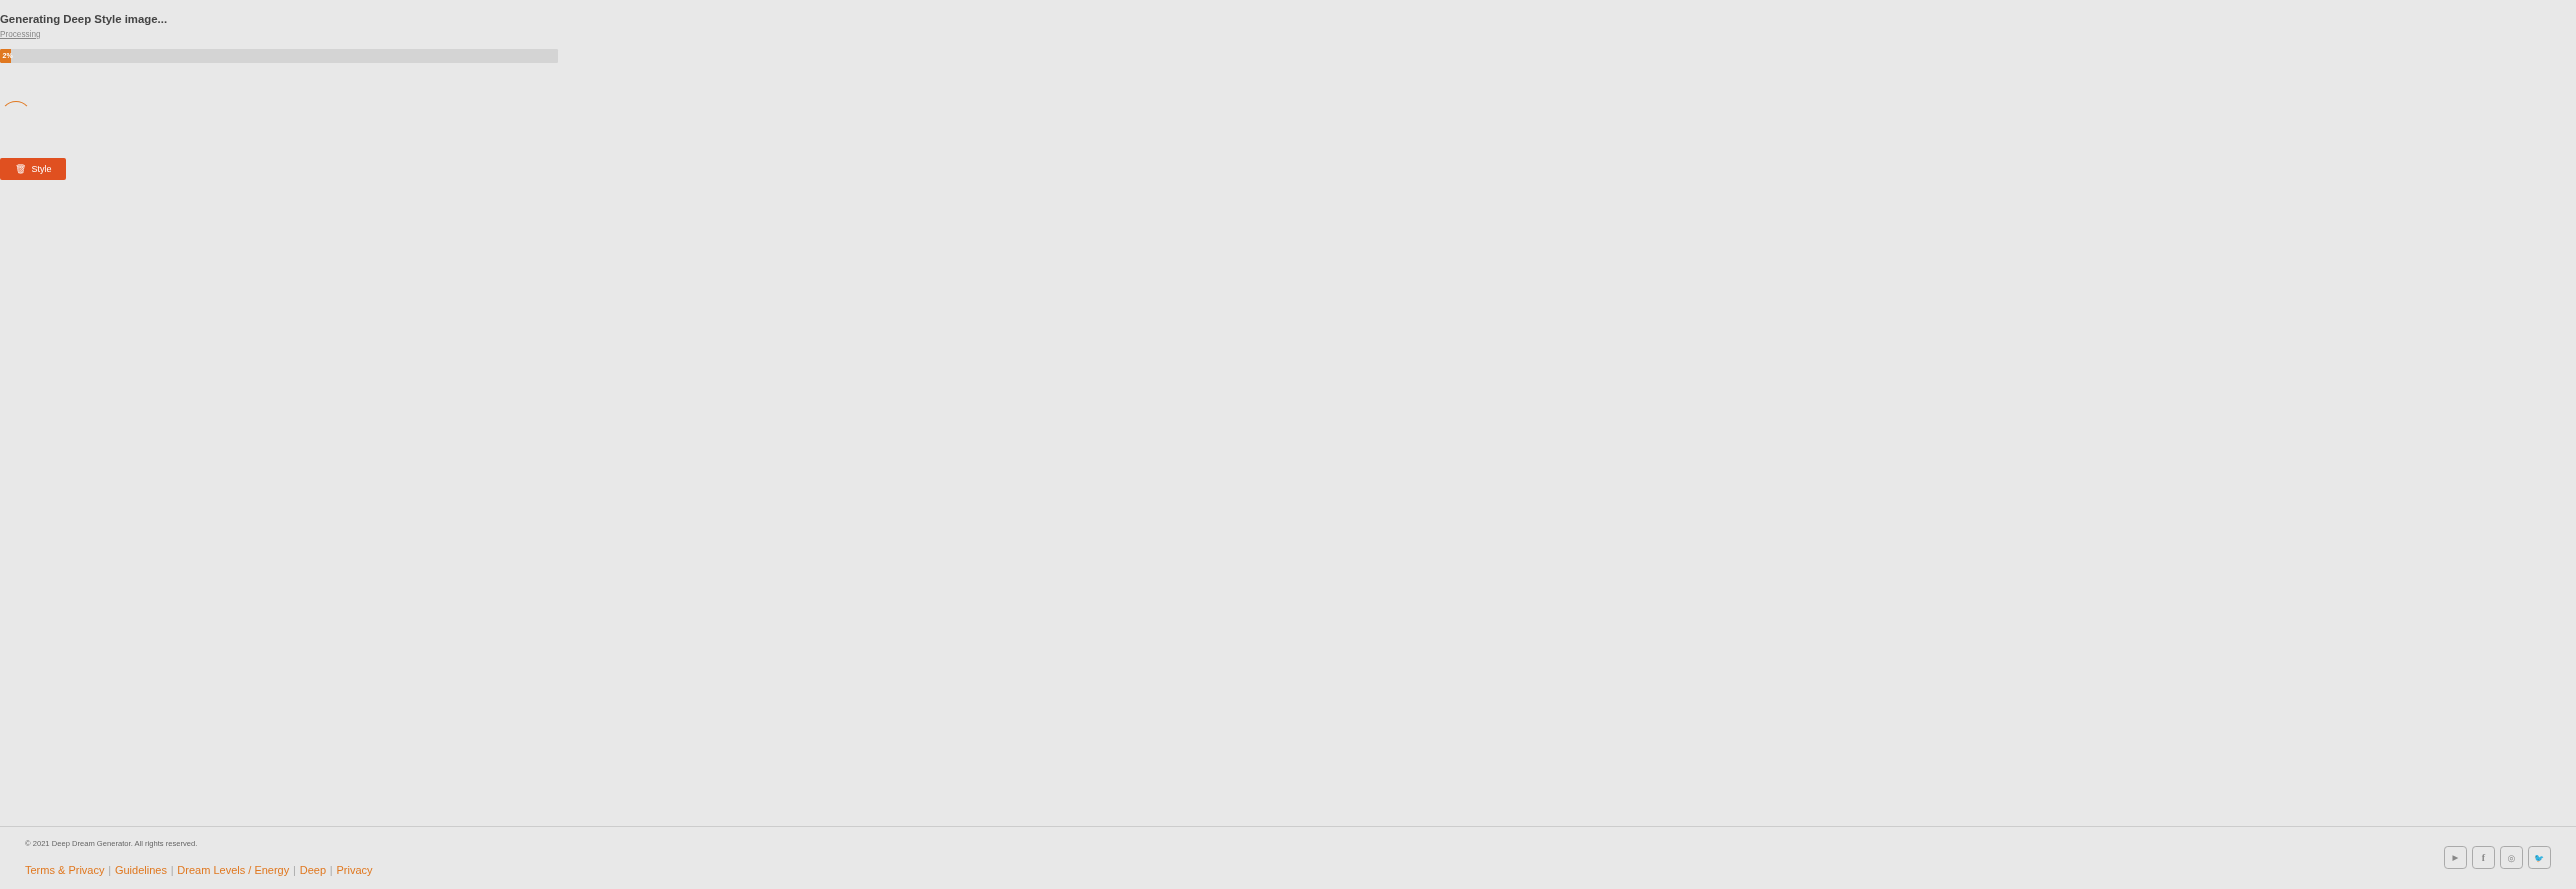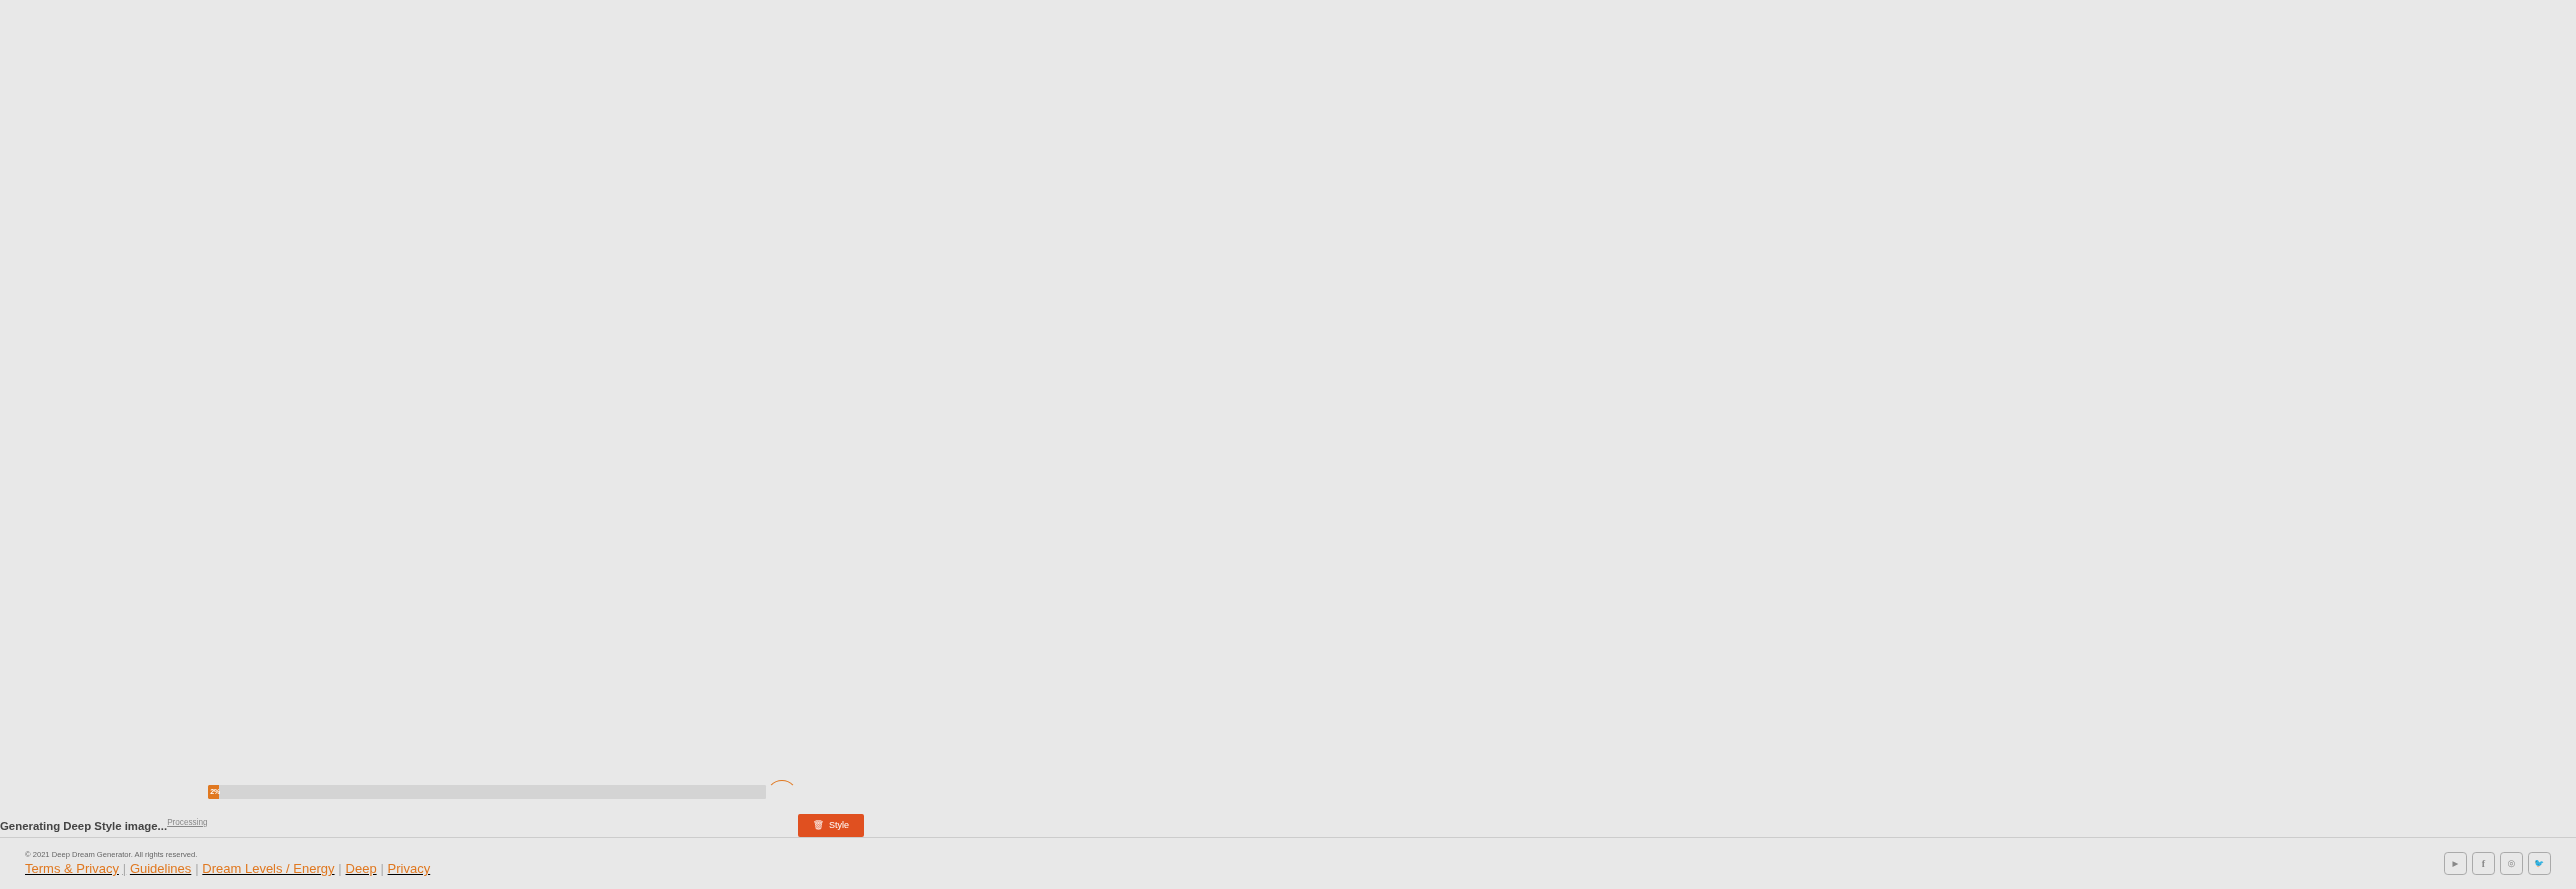--- a/index.html
+++ b/index.html
@@ -12,22 +12,22 @@
       background-color: #e8e8e8;
       font-family: Arial, sans-serif;
       min-height: 100vh;
       display: flex;
       flex-direction: column;
     }
 
     .main-content {
       flex: 1;
       display: flex;
-      flex-direction: row;
-      align-items: flex-end;
+      flex-direction: column;
+      align-items: flex-start;
       padding-top: 12.7px;
     }
 
     .title {
       font-size: 11.4px;
       color: #444;
       margin-bottom: 5px;
       text-align: center;
     }
 
@@ -112,35 +112,34 @@
       padding: 12.7px 25px;
       display: flex;
       justify-content: space-between;
       align-items: center;
       margin-top: auto;
     }
 
     .footer-left {
       display: flex;
       flex-direction: column;
-      gap: 2px;
+      gap: 16px;
       justify-content: space-between;
     }
 
     .copyright {
       font-size: 7.6px;
       color: #666;
     }
 
     .footer-links {
       display: flex;
       align-items: center;
       gap: 3.8px;
-      font-size: 13px;
-      text-decoration: underline;
+      font-size: 11px;
     }
 
     .footer-link {
       color: #e07820;
       text-decoration: none;
       cursor: pointer;
     }
 
     .footer-separator {
       color: #aaa;

